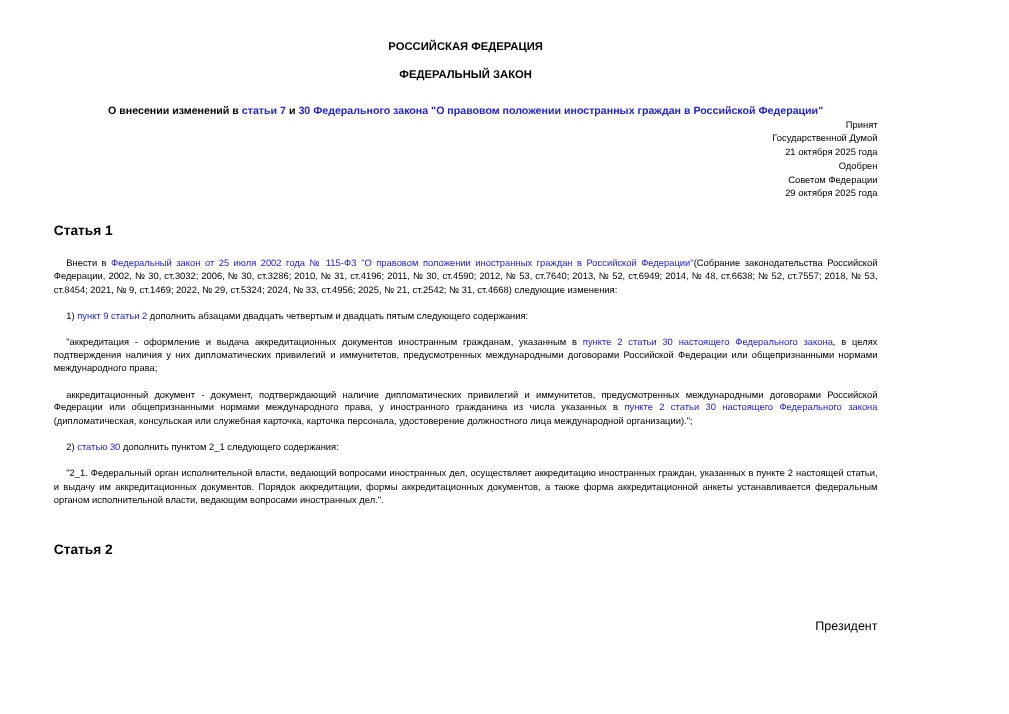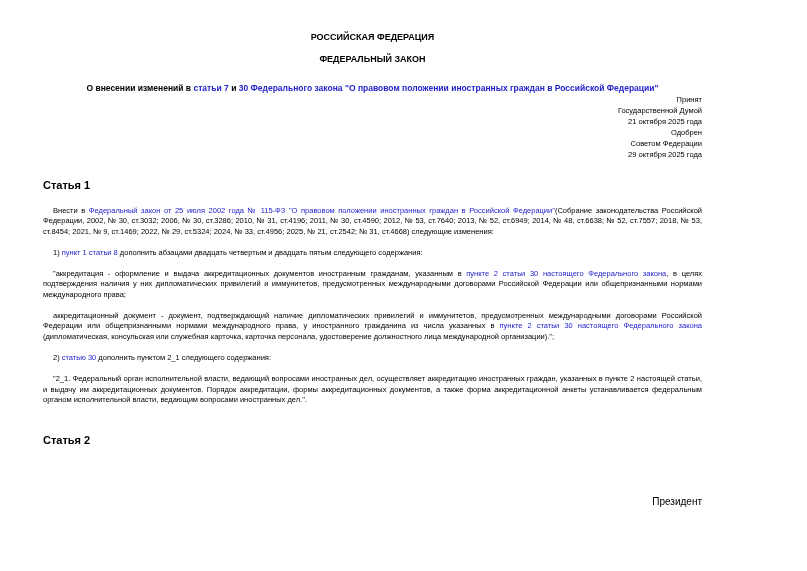--- a/index.html
+++ b/index.html
@@ -86,21 +86,21 @@
       <div>Государственной Думой</div>
       <div>21 октября 2025 года</div>
       <div>Одобрен</div>
       <div>Советом Федерации</div>
       <div>29 октября 2025 года</div>
     </div>
 
   <div class="doc-body" id="doc-body">
       <div class="article-heading">Статья 1</div>
       <p class="para"><span>Внести в </span><span class="link" style="color: rgb(35, 35, 203);">Федеральный закон от 25 июля 2002 года № 115-ФЗ "О правовом положении иностранных граждан в Российской Федерации"</span><span>(Собрание законодательства Российской Федерации, 2002, № 30, ст.3032; 2006, № 30, ст.3286; 2010, № 31, ст.4196; 2011, № 30, ст.4590; 2012, № 53, ст.7640; 2013, № 52, ст.6949; 2014, № 48, ст.6638; № 52, ст.7557; 2018, № 53, ст.8454; 2021, № 9, ст.1469; 2022, № 29, ст.5324; 2024, № 33, ст.4956; 2025, № 21, ст.2542; № 31, ст.4668) следующие изменения:</span></p>
-      <p class="para"><span>1) </span><span class="link" style="color: rgb(35, 35, 203);">пункт 1 статьи 8</span><span> дополнить абзацами двадцать четвертым и двадцать пятым следующего содержания:</span></p>
+      <p class="para"><span>1) </span><span class="link" style="color: rgb(35, 35, 203);">пункт 9 статьи 2</span><span> дополнить абзацами двадцать четвертым и двадцать пятым следующего содержания:</span></p>
       <p class="para"><span>"аккредитация - оформление и выдача аккредитационных документов иностранным гражданам, указанным в </span><span class="link" style="color: rgb(35, 35, 203);">пункте 2 статьи 30 настоящего Федерального закона</span><span>, в целях подтверждения наличия у них дипломатических привилегий и иммунитетов, предусмотренных международными договорами Российской Федерации или общепризнанными нормами международного права;</span></p>
       <p class="para"><span>аккредитационный документ - документ, подтверждающий наличие дипломатических привилегий и иммунитетов, предусмотренных международными договорами Российской Федерации или общепризнанными нормами международного права, у иностранного гражданина из числа указанных в </span><span class="link" style="color: rgb(35, 35, 203);">пункте 2 статьи 30 настоящего Федерального закона</span><span> (дипломатическая, консульская или служебная карточка, карточка персонала, удостоверение должностного лица международной организации).";</span></p>
       <p class="para"><span>2) </span><span class="link" style="color: rgb(35, 35, 203);">статью 30</span><span> дополнить пунктом 2_1 следующего содержания:</span></p>
       <p class="para"><span>"2_1. Федеральный орган исполнительной власти, ведающий вопросами иностранных дел, осуществляет аккредитацию иностранных граждан, указанных в пункте 2 настоящей статьи, и выдачу им аккредитационных документов. Порядок аккредитации, формы аккредитационных документов, а также форма аккредитационной анкеты устанавливается федеральным органом исполнительной власти, ведающим вопросами иностранных дел.".</span></p>
       <div class="article-heading">Статья 2</div>
     </div>
 
   <div class="signature">Президент</div>
 
 </div>

